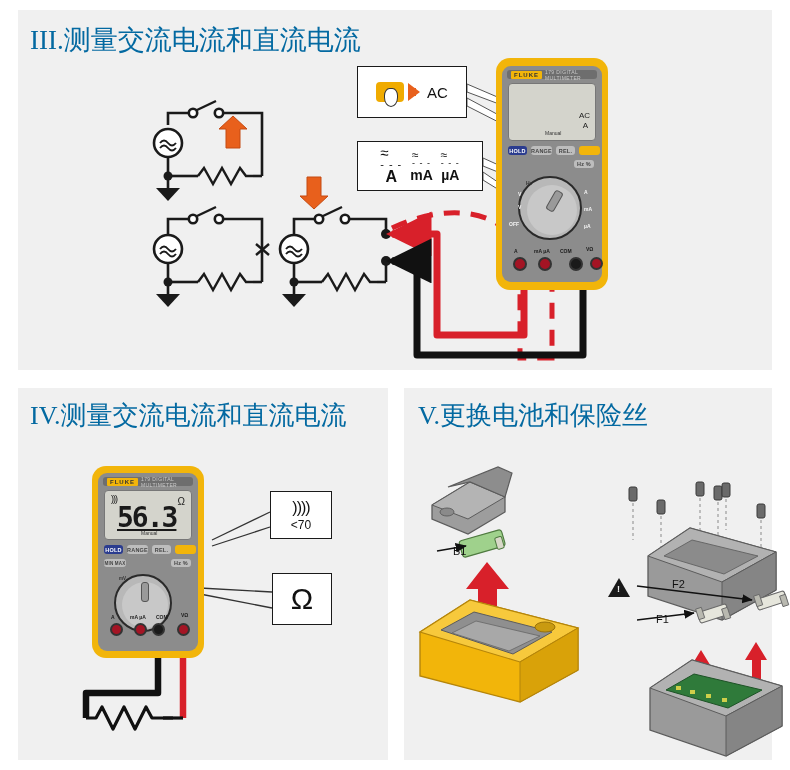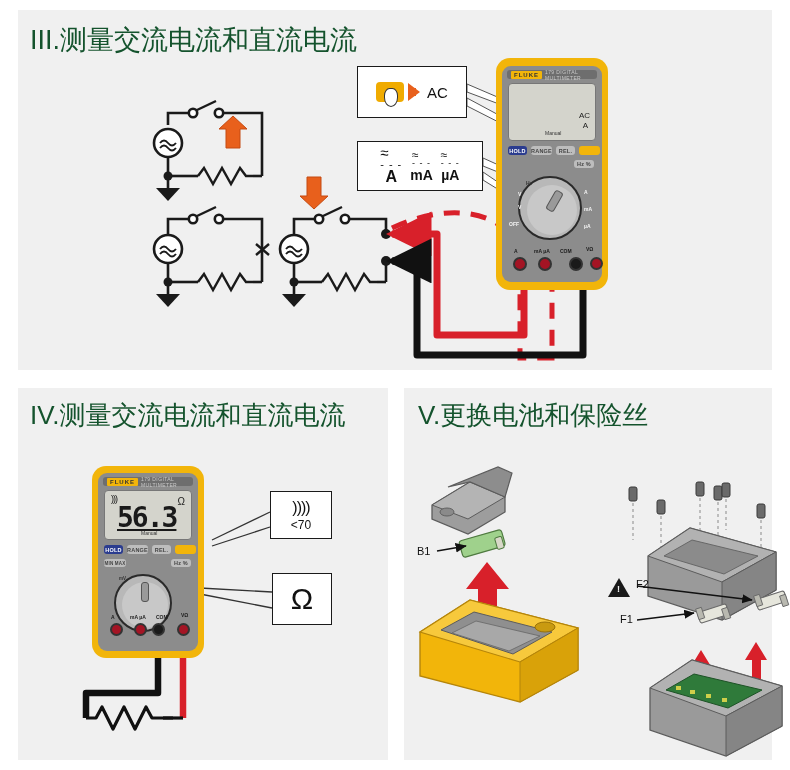--- a/index.html
+++ b/index.html
@@ -12,22 +12,22 @@
     position:relative;
   }
   .panel { position:absolute; background:#f0f0f0; }
   #panel-iii { left:18px; top:10px; width:754px; height:360px; }
   #panel-iv  { left:18px; top:388px; width:370px; height:372px; }
   #panel-v   { left:404px; top:388px; width:368px; height:372px; }
 
   .sec-title {
     position:absolute;
     font-size:27px;
-    color:#14532d;
-    font-family:Liberation Sans, sans-serif;
+    color:#0369a1;
+    font-family:Liberation Serif, serif;
     white-space:nowrap;
     letter-spacing:0px;
   }
   #title-iii { left:30px; top:22px; }
   #title-iv  { left:30px; top:398px; font-size:26px; }
   #title-v   { left:418px; top:398px; font-size:26px; }
 
   svg.layer { position:absolute; left:0; top:0; width:790px; height:770px; pointer-events:none; }
 
   .callout {
@@ -102,21 +102,21 @@
   .dial-outer { position:absolute; border-radius:50%; background:#b8b8b8; border:2px solid #2a2a2a; }
   .dial-inner { position:absolute; border-radius:50%; background:#c8c8c8; }
   .dial-knob { position:absolute; background:#9a9a9a; border:1.2px solid #555; border-radius:3px; }
   .term { position:absolute; border-radius:50%; border:2px solid #333; }
   .term.red { background:#a41424; }
   .term.blk { background:#1a1a1a; }
   .term-lbl { position:absolute; font-size:5px; color:#1a1a1a; font-weight:bold; }
   .dial-lbl { position:absolute; font-size:5px; color:#f5f5f5; font-weight:bold; }
   .dial-lbl.dark { color:#333; }
 
-  .part-lbl { position:absolute; font-size:11px; color:#111; font-family:"Liberation Sans", sans-serif;}
+  .part-lbl { position:absolute; font-size:11px; color:#111; font-family:"Liberation Sans", sans-serif;margin-left:36px;}
   .warn-tri { position:absolute; width:0;height:0;
      border-left:11px solid transparent;border-right:11px solid transparent;
      border-bottom:19px solid #1a1a1a; }
   .warn-tri:after{content:"!";position:absolute;left:-2px;top:6px;color:#f0f0f0;font-size:9px;font-weight:bold;}
 </style>
 </head>
 <body>
 
 <div class="panel" id="panel-iii"></div>
 <div class="panel" id="panel-iv"></div>

